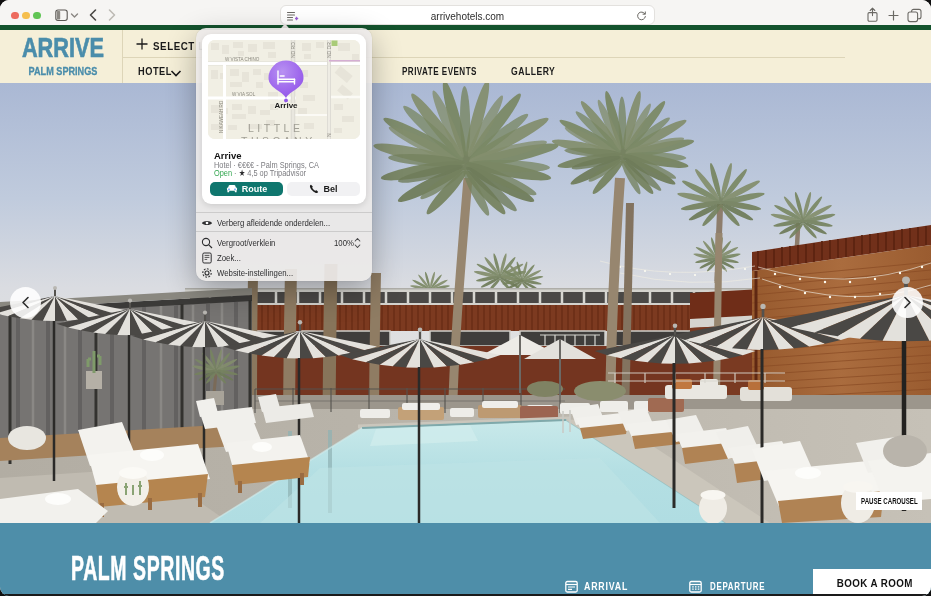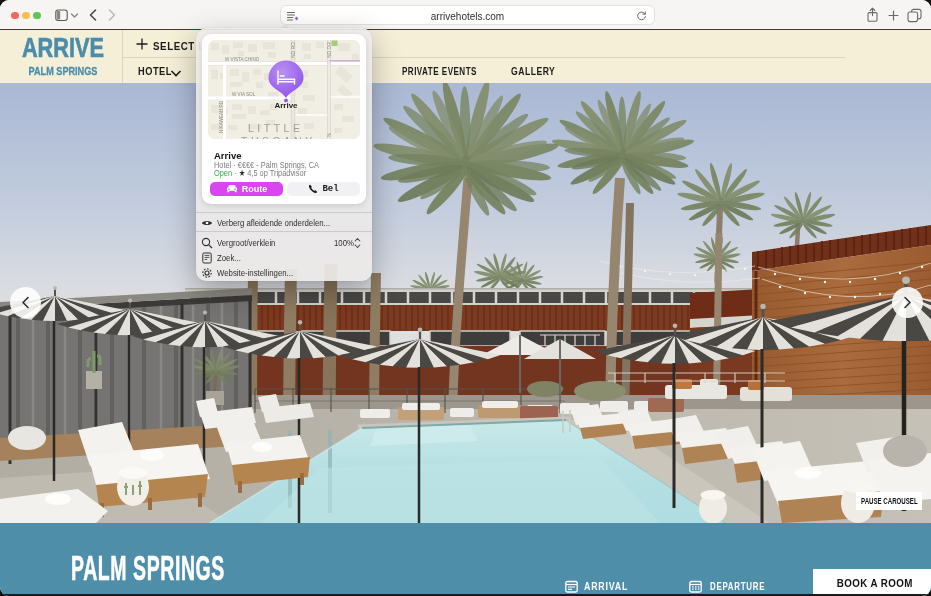--- a/index.html
+++ b/index.html
@@ -1,20 +1,20 @@
 <!DOCTYPE html>
 <html><head>
 <meta charset="utf-8">
 <style>
   html,body{margin:0;padding:0;background:#101010;}
   *{box-sizing:border-box;}
   body{font-family:"Liberation Sans", sans-serif;width:931px;height:596px;overflow:hidden;position:relative;}
   .window{position:absolute;left:0;top:0;width:931px;height:596px;border-radius:9px;overflow:hidden;background:#f5f4f2;}
   
-  .toolbar{position:absolute;left:0;top:0;width:931px;height:30px;background:#f6f5f3;border-bottom:1px solid #14532d;}
+  .toolbar{position:absolute;left:0;top:0;width:931px;height:30px;background:#f6f5f3;border-bottom:5px solid #14532d;}
   .tl{position:absolute;top:11.5px;width:7.5px;height:7.5px;border-radius:50%;}
   .addr{position:absolute;left:280px;top:5px;width:375px;height:20px;background:#ffffff;border:1px solid #e3e1de;border-radius:6px;}
   .addr-text{position:absolute;left:0;right:0;top:4.5px;text-align:center;font-size:10px;color:#2e2e2e;}
   .ticon{position:absolute;color:#55524e;}
   
   .siteheader{position:absolute;left:0;top:30px;width:931px;height:53px;background:#f5efd8;}
   .logo-arrive{-webkit-text-stroke:0.6px #4a8dab;position:absolute;left:12px;top:1.5px;width:102px;text-align:center;color:#4a8dab;font-weight:bold;font-size:25px;transform:scale(0.87,1.1);transform-origin:center top;}
   .logo-ps{-webkit-text-stroke:0.3px #4a8dab;position:absolute;left:12px;top:35px;width:102px;text-align:center;color:#4a8dab;font-weight:bold;font-size:11px;transform:scale(0.83,1.0);transform-origin:center top;}
   .hdiv-v{position:absolute;left:122px;top:0;width:1px;height:53px;background:#ddd5b8;}
   .hdiv-h{position:absolute;left:122px;top:26.5px;width:723px;height:1px;background:#ddd5b8;}
@@ -34,22 +34,22 @@
   .bookroom span{transform:scale(0.85,1);letter-spacing:0.5px;}
   .botborder{position:absolute;left:0;top:594px;width:931px;height:2px;background:#1a1a1a;}
   
   .popup{position:absolute;left:196px;top:28px;width:176px;height:253px;border-radius:10px;background:rgba(236,234,232,0.93);box-shadow:0 10px 30px rgba(0,0,0,0.3), 0 0 1px rgba(0,0,0,0.25);}
   .card{position:absolute;left:6px;top:6px;width:164px;height:170px;border-radius:9px;background:#ffffff;box-shadow:0 2px 6px rgba(0,0,0,0.12);}
   .mapbox{position:absolute;left:6px;top:6px;width:152px;height:99px;border-radius:7px;overflow:hidden;background:#f0eee3;}
   .ptitle{position:absolute;left:12px;top:116px;font-size:9.5px;font-weight:bold;color:#111;transform:scale(1,1);transform-origin:left top;}
   .pline1{position:absolute;left:12px;top:125.5px;font-size:9px;color:#7c7c80;transform:scale(0.82,1);transform-origin:left top;white-space:nowrap;}
   .pline2{position:absolute;left:12px;top:133px;font-size:9px;color:#7c7c80;transform:scale(0.82,1);transform-origin:left top;white-space:nowrap;}
   .open{color:#35a852;}
-  .route-btn{position:absolute;left:8px;top:148px;width:73px;height:13.5px;background:#d946ef;border-radius:5px;color:#fff;font-size:9px;font-weight:bold;display:flex;align-items:center;justify-content:center;}
-  .bel-btn{position:absolute;left:85px;top:148px;width:73px;height:13.5px;background:#f1f1f3;border-radius:5px;color:#1b1b1b;font-size:9px;font-weight:bold;display:flex;align-items:center;justify-content:center;font-family:Liberation Mono, monospace;}
+  .route-btn{position:absolute;left:8px;top:148px;width:73px;height:13.5px;background:#0f766e;border-radius:5px;color:#fff;font-size:9px;font-weight:bold;display:flex;align-items:center;justify-content:center;}
+  .bel-btn{position:absolute;left:85px;top:148px;width:73px;height:13.5px;background:#f1f1f3;border-radius:5px;color:#1b1b1b;font-size:9px;font-weight:bold;display:flex;align-items:center;justify-content:center;}
   .menuitem{position:absolute;left:21px;font-size:9.5px;color:#2e2e30;transform:scale(0.82,1);transform-origin:left top;white-space:nowrap;}
   .micon{position:absolute;left:5px;width:12px;height:12px;color:#2e2e30;}
   .msep{position:absolute;left:0px;width:176px;height:1px;background:rgba(0,0,0,0.12);}
 </style>
 </head>
 <body>
 <div class="window">
 
   <div class="toolbar">
 

